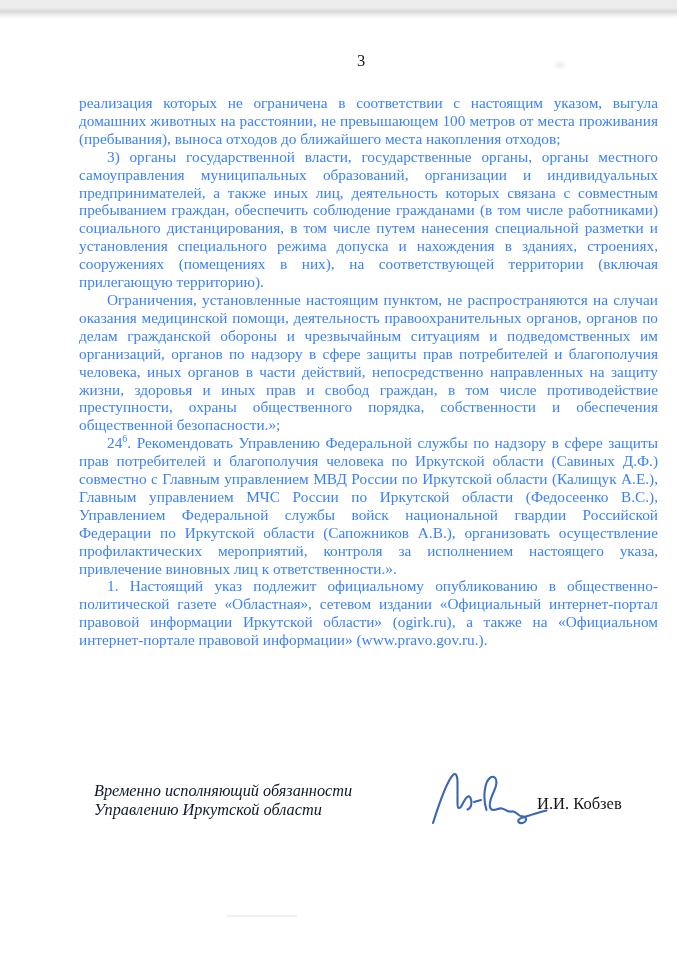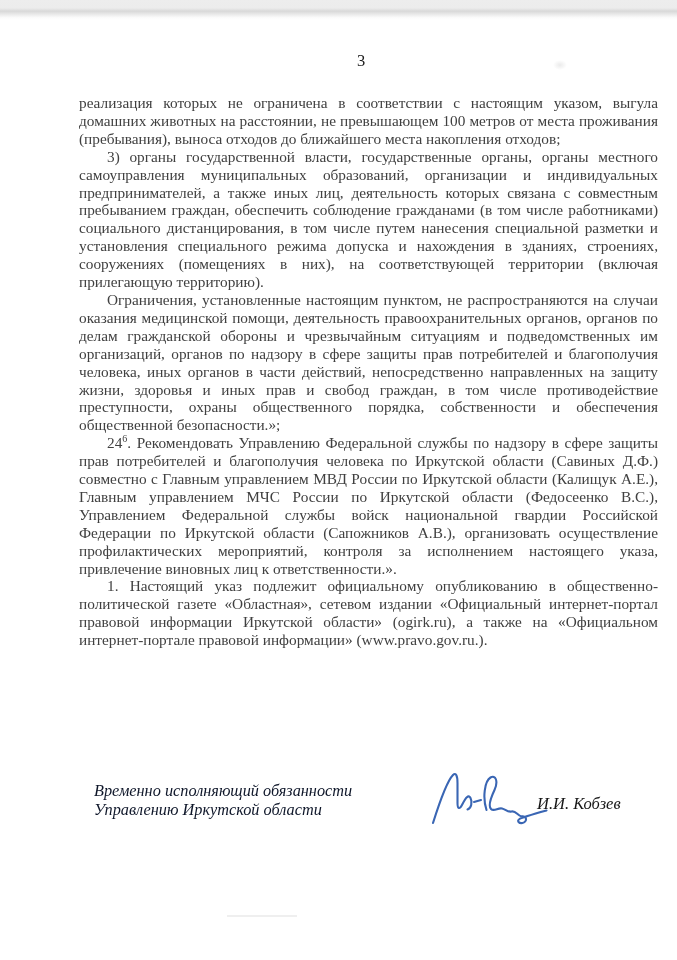--- a/index.html
+++ b/index.html
@@ -17,32 +17,32 @@
     position:absolute;top:51px;left:78px;width:566px;
     text-align:center;font-size:16.5px;color:#202020;
   }
   .smudge{
     position:absolute;top:60px;left:553px;width:14px;height:10px;border-radius:50%;
     background:radial-gradient(rgba(130,130,130,.16),rgba(255,255,255,0) 70%);
   }
   .body-text{
     position:absolute;top:94px;left:79px;width:579px;
     font-size:15.3px;line-height:17.9px;text-align:justify;
-    color:#404040;
+    color:#3b82f6;
   }
   .para{margin:0;text-indent:28px;}
   .para.no-indent{text-indent:0;}
   .para sup{font-size:10px;line-height:0;vertical-align:super;}
   .signoff{
     position:absolute;top:782px;left:94px;
     font-size:16.3px;line-height:18.6px;color:#0f172a;font-style:italic;
   }
   .sig{position:absolute;top:764px;left:420px;width:140px;height:70px;}
   .sig path{fill:none;stroke:#3a66b4;stroke-width:2.1;stroke-linecap:round;stroke-linejoin:round;}
-  .signer{position:absolute;top:794px;left:537px;font-size:16.5px;color:#161616;font-style:italic;}
+  .signer{position:absolute;top:794px;left:537px;font-size:16.5px;color:#161616;}
   .faint-line{position:absolute;top:915px;left:227px;width:70px;height:1.5px;background:#efefef;}
 </style>
 </head>
 <body>
 
 <div class="screen">
 
   <div class="top-edge"></div>
 
   <div class="page-num">3</div>

